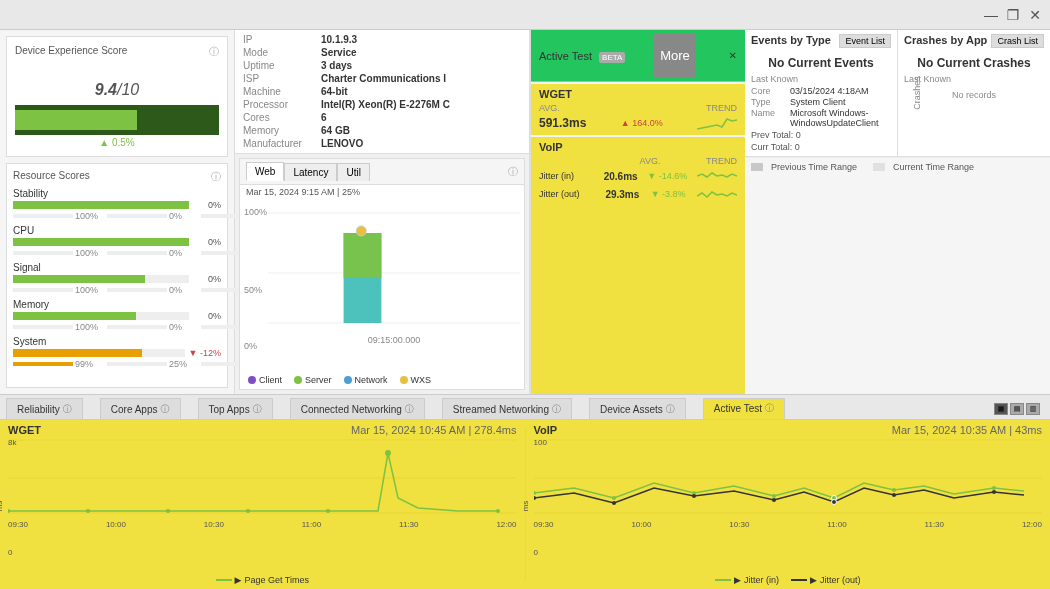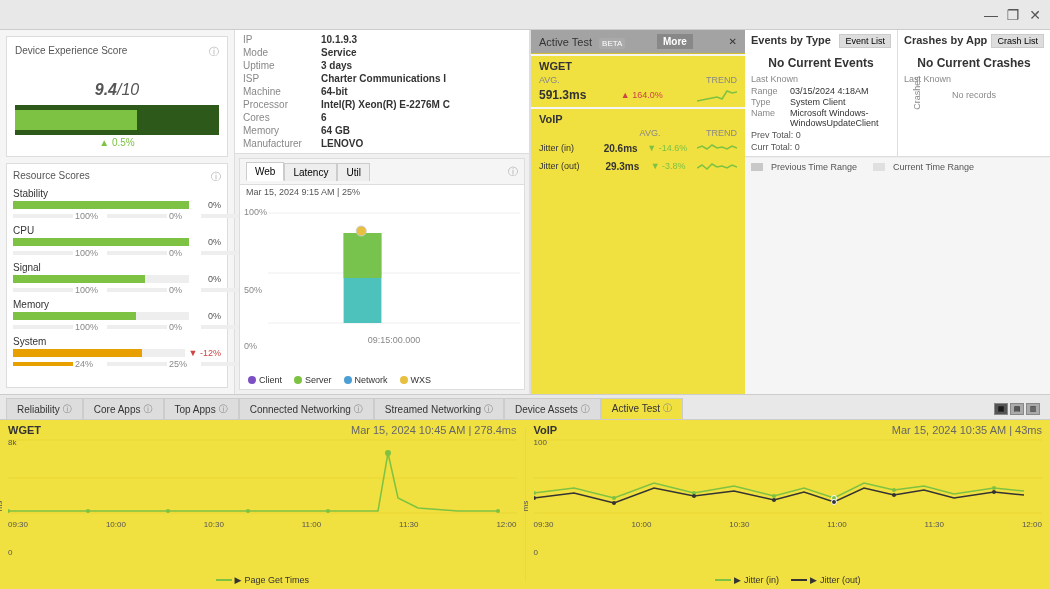--- a/index.html
+++ b/index.html
@@ -240,43 +240,42 @@
     
     .active-test-panel {
       width: 215px;
       flex-shrink: 0;
       background: #f5f5f5;
       border-left: 1px solid #ddd;
       display: flex;
       flex-direction: column;
     }
     .active-test-header {
-      background: #a3a3a3;
+      background: #22c55e;
       padding: 4px 8px;
       display: flex;
       align-items: center;
       justify-content: space-between;
       border-bottom: 1px solid #d0c030;
     }
     .beta-badge {
       background: #aaa;
       color: white;
       font-size: 8px;
       padding: 1px 3px;
       border-radius: 2px;
       margin-left: 4px;
     }
     .more-btn {
       background: #888;
       color: white;
       border: none;
-      padding: 2px 6px;
-      font-size: 10px;
+      padding: 14px 6px;
+      font-size: 13px;
       cursor: pointer;
-      font-weight: bold;
     }
     .active-test-section {
       background: #f0e040;
       padding: 4px 8px;
       margin-top: 2px;
     }
     .active-test-section-title {
       font-size: 11px;
       font-weight: bold;
       margin-bottom: 3px;
@@ -436,21 +435,21 @@
       border-bottom: 1px solid #ccc;
       padding: 3px 6px 0;
     }
     .bottom-tab {
       padding: 3px 10px;
       font-size: 10px;
       cursor: pointer;
       border: 1px solid #ccc;
       background: #ddd;
       border-bottom: none;
-      margin-right: 0;
+      margin-right: 17px;
       display: flex;
       align-items: center;
       gap: 3px;
     }
     .bottom-tab.active {
       background: #f0e040;
       border-bottom: 1px solid #f0e040;
     }
     .bottom-tab-icon {
       font-size: 9px;
@@ -659,21 +658,21 @@
           <div class="resource-label">System</div>
           <div class="resource-bar-row">
             <div class="resource-bar">
                 <div class="resource-bar-fill orange" style="width:75%;"></div>
               </div>
             <span class="delta-down">▼ -12%</span>
           </div>
           <div class="resource-pct-row">
             <div class="resource-sub-group">
               <div class="resource-sub-bar" style="background:#e8a000;"></div>
-              <span class="resource-sub-pct">24%</span>
+              <span class="resource-sub-pct">99%</span>
             </div>
             <div class="resource-sub-group">
               <div class="resource-sub-bar"></div>
               <span class="resource-sub-pct">25%</span>
             </div>
             <div class="resource-sub-group">
               <div class="resource-sub-bar"></div>
               <span class="resource-sub-pct">0%</span>
             </div>
           </div>
@@ -828,21 +827,21 @@
     <div class="right-panel">
       <div class="panel-header-row">
         <div class="events-col">
           <div class="col-title-row">
             <span class="col-title">Events by Type</span>
             <button class="col-btn">Event List</button>
           </div>
           <div class="no-events-text">No Current Events</div>
           <div class="last-known-label">Last Known</div>
           <div class="event-detail-row">
-            <span class="event-detail-key">Range</span>
+            <span class="event-detail-key">Core</span>
             <span class="event-detail-val">03/15/2024 4:18AM</span>
           </div>
           <div class="event-detail-row">
             <span class="event-detail-key">Type</span>
             <span class="event-detail-val">System Client</span>
           </div>
           <div class="event-detail-row">
             <span class="event-detail-key">Name</span>
             <span class="event-detail-val">Microsoft Windows-WindowsUpdateClient</span>
           </div>

